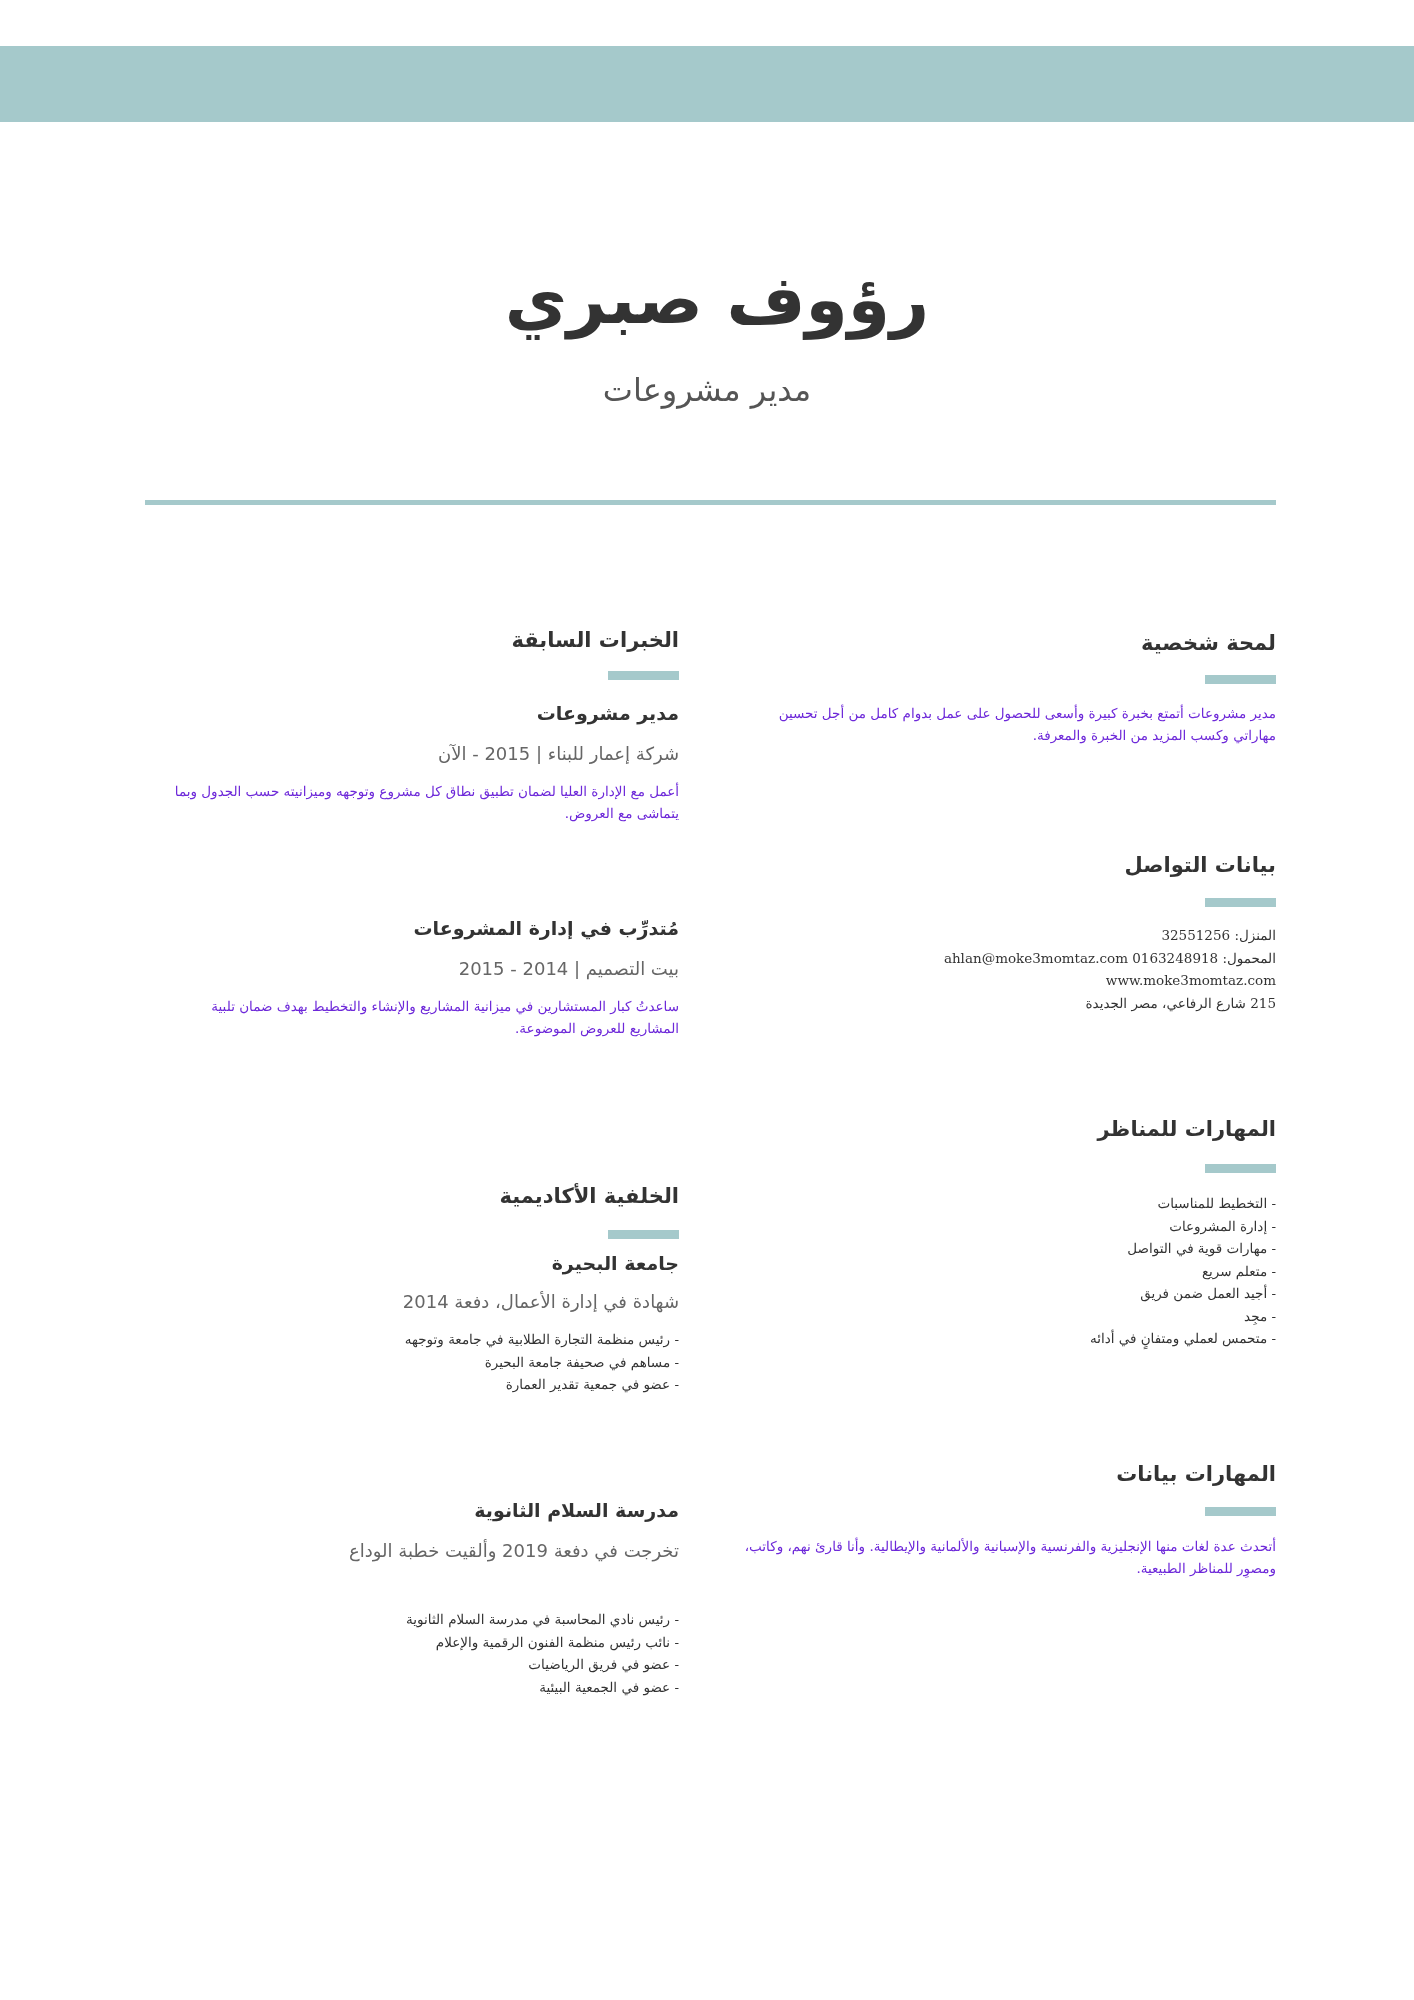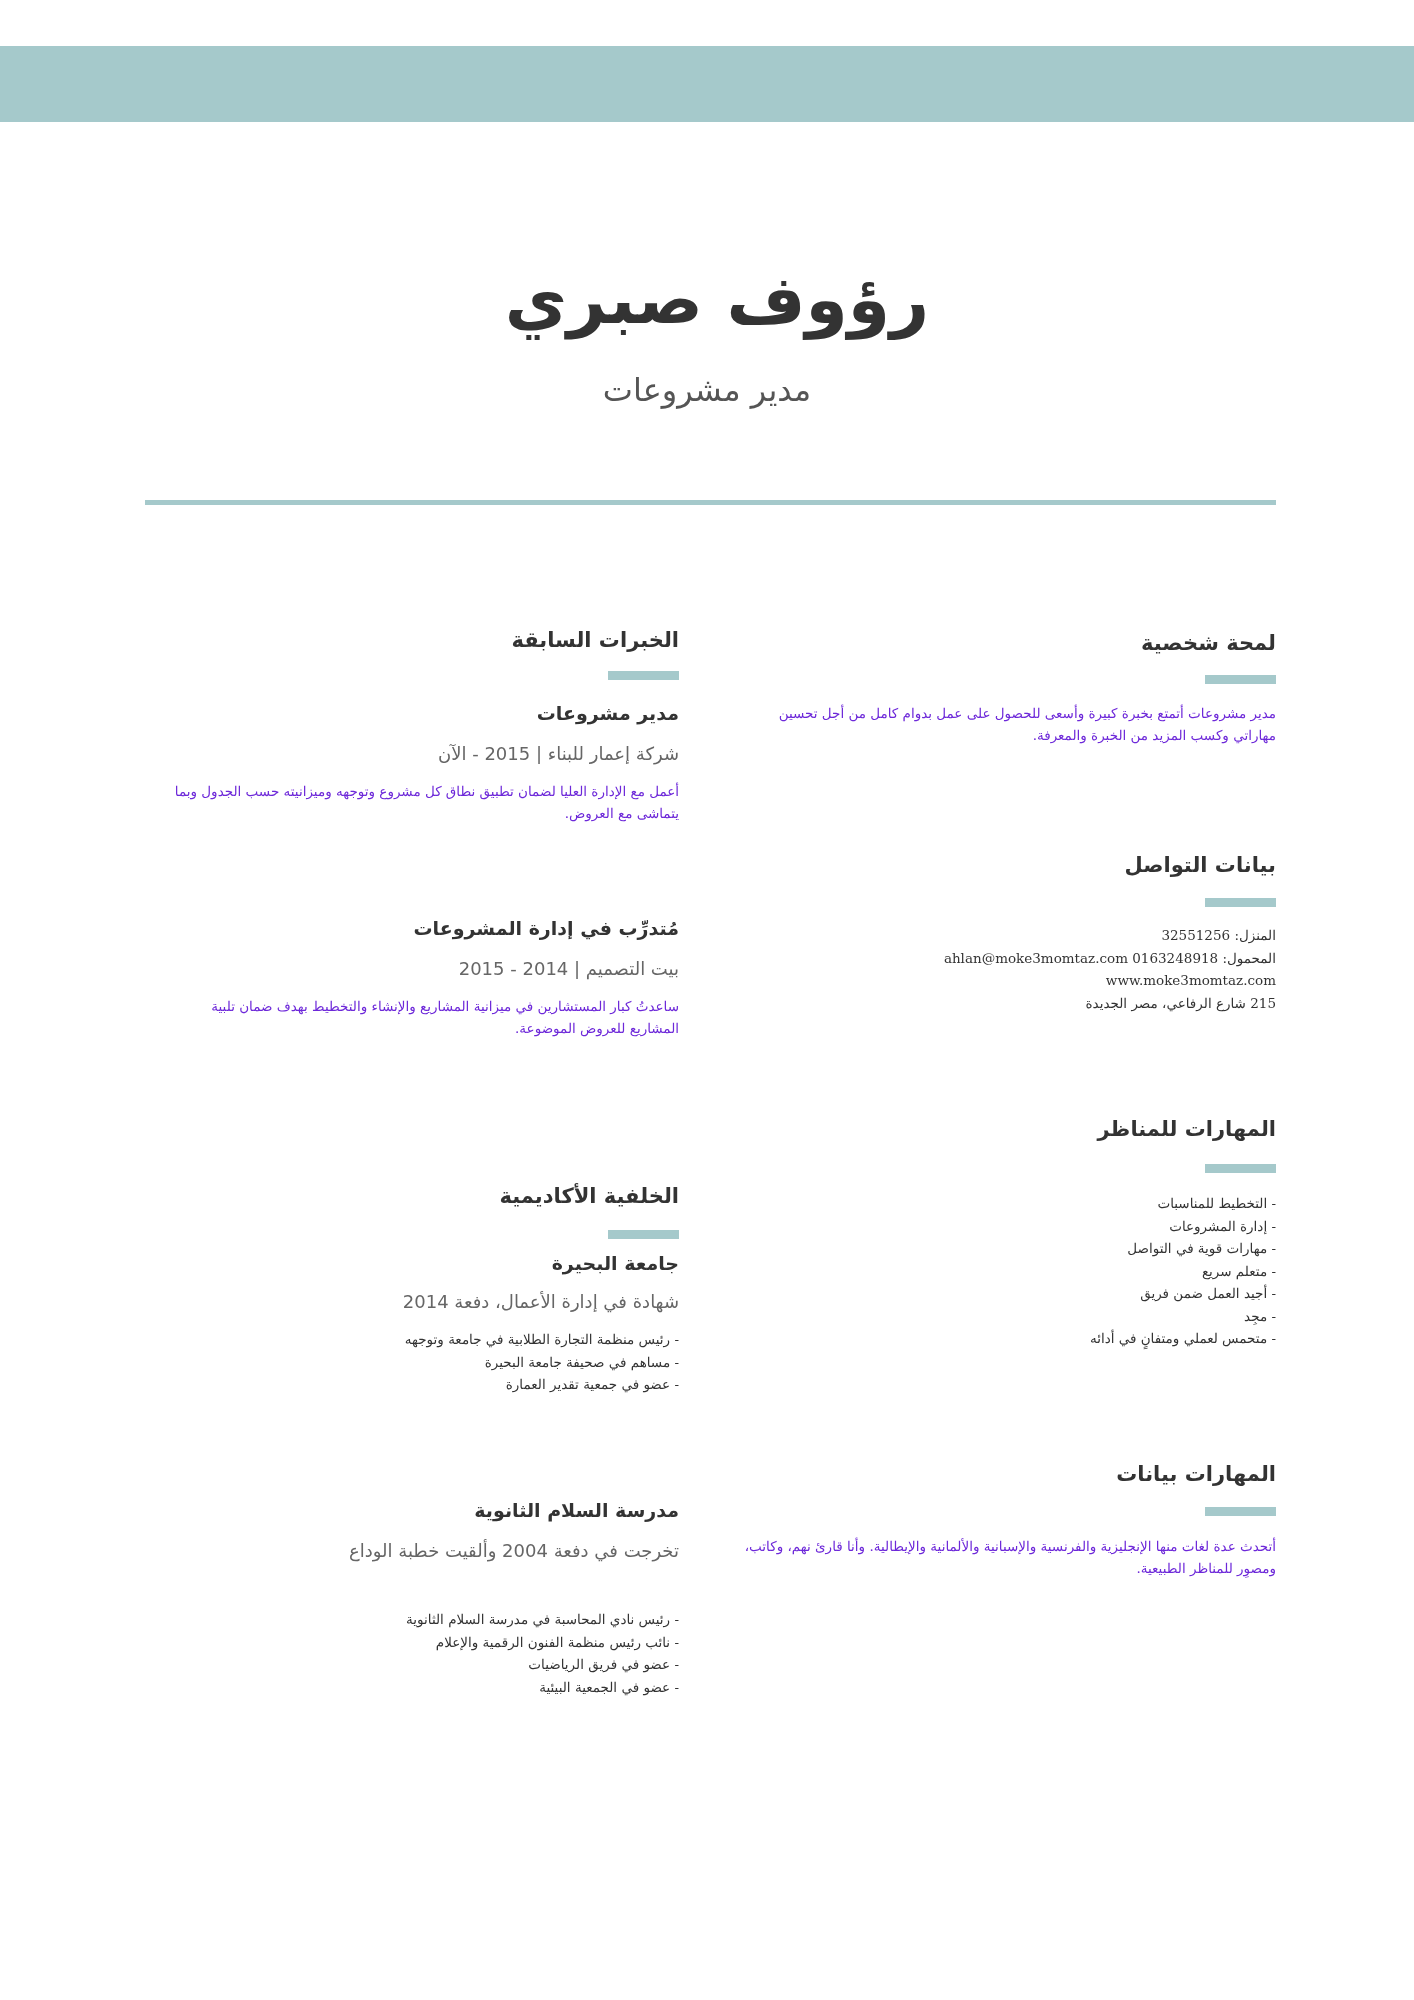--- a/index.html
+++ b/index.html
@@ -118,21 +118,21 @@
       <div class="meta" style="top:1288px;">شهادة في إدارة الأعمال، دفعة 2014</div>
       <ul class="list" style="top:1328px;">
         <li>رئيس منظمة التجارة الطلابية في جامعة وتوجهه</li>
         <li>مساهم في صحيفة جامعة البحيرة</li>
         <li>عضو في جمعية تقدير العمارة</li>
       </ul>
     </div>
 
     <div>
       <div class="sub-h" style="top:1496px;">مدرسة السلام الثانوية</div>
-      <div class="meta" style="top:1537px;">تخرجت في دفعة 2004 وألقيت خطبة الوداع</div>
+      <div class="meta" style="top:1537px;">تخرجت في دفعة 2019 وألقيت خطبة الوداع</div>
       <ul class="list" style="top:1608px;">
         <li>رئيس نادي المحاسبة في مدرسة السلام الثانوية</li>
         <li>نائب رئيس منظمة الفنون الرقمية والإعلام</li>
         <li>عضو في فريق الرياضيات</li>
         <li>عضو في الجمعية البيئية</li>
       </ul>
     </div>
   </section>
 </div>
 

